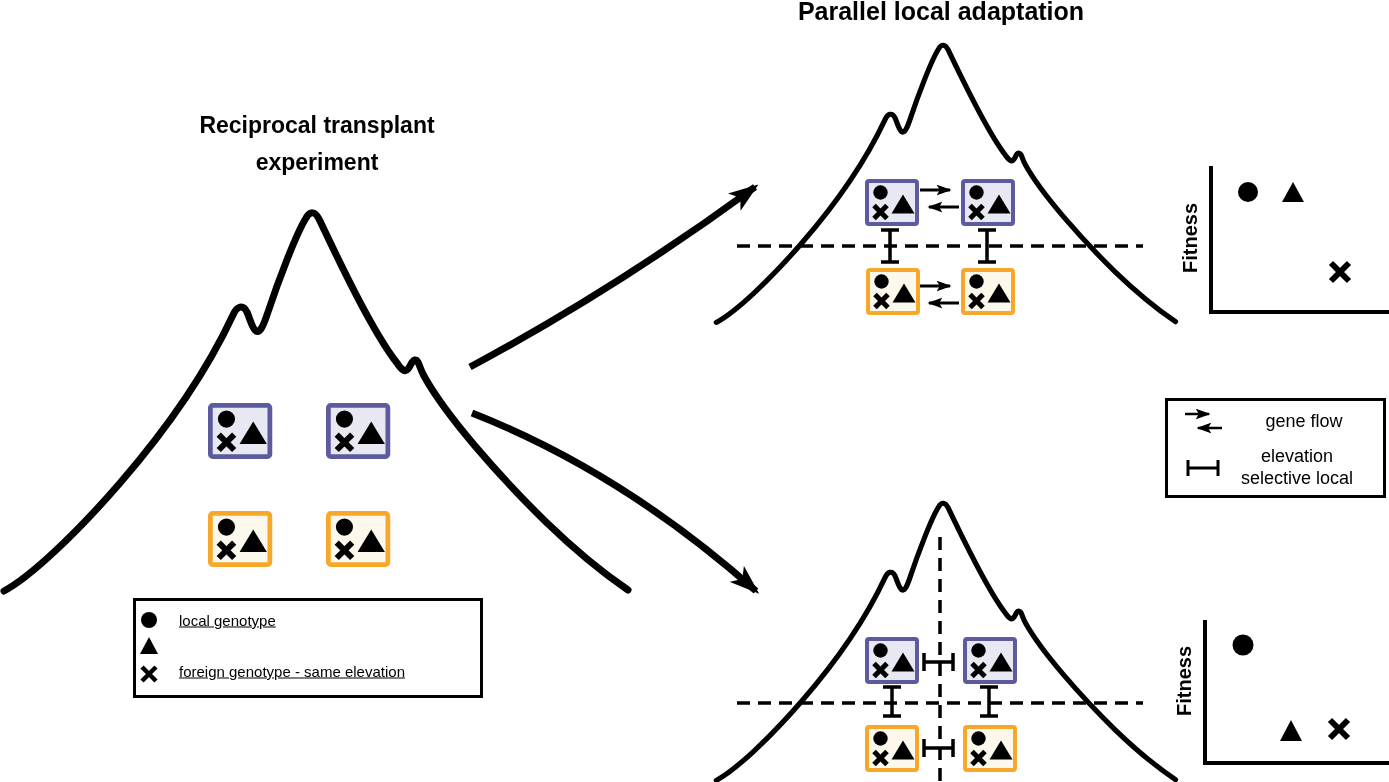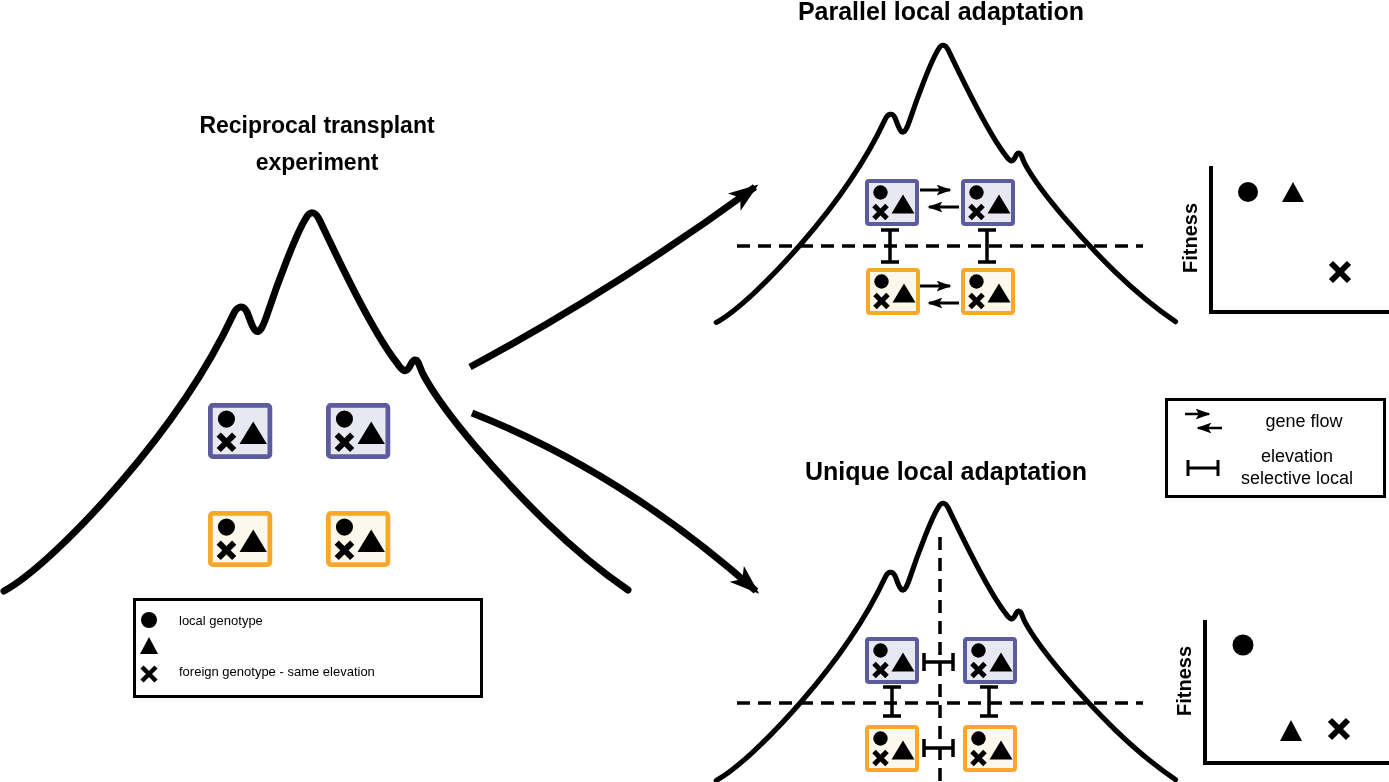--- a/index.html
+++ b/index.html
@@ -12,21 +12,21 @@
   .upland{--bf:var(--upland-box-fill,#e8e8f2);--bs:var(--upland-box-border,#5b5b9d);}
   .lowland{--bf:var(--lowland-box-fill,#fdf8ec);--bs:var(--lowland-box-border,#f7a82b);}
   .txt{position:absolute;white-space:nowrap;color:var(--ink,#000);}
   .ctr{transform:translate(-50%,-50%);}
   .vctr{transform:translateY(-50%);}
   .rot{transform:translate(-50%,-50%) rotate(-90deg);}
   .panel-title{font-size:25px;font-weight:bold;text-align:center;}
   .big-title{font-size:23px;font-weight:bold;text-align:center;line-height:37px;}
   .fitness-lab{font-size:20px;font-weight:bold;}
   .leg-box{position:absolute;border:3px solid var(--ink,#000);background:transparent;}
-  .leg-label{font-size:13px;}
+  .leg-label{font-size:15px;text-decoration:underline;}
   .flow-label{font-size:18px;text-align:center;line-height:22px;}
 </style>
 </head>
 <body>
 
 <div class="canvas">
 
   <svg class="layer" width="1389" height="782" viewBox="0 0 1389 782">
     <defs>
       <marker id="ah-big" viewBox="0 0 28 20" refX="24" refY="10" markerUnits="userSpaceOnUse" markerWidth="30" markerHeight="22" orient="auto">
@@ -103,21 +103,20 @@
     <path d="M1188,460 V476 M1188,468 H1218 M1218,460 V476" stroke="#000" stroke-width="3" fill="none"></path>
   </svg>
 
   <div class="txt ctr big-title" style="left:317px;top:144px;">
     <div>Reciprocal transplant</div>
     <div>experiment</div>
   </div>
 
   <div class="txt ctr panel-title" style="left:941px;top:11px;">Parallel local adaptation</div>
 
-  <div class="txt ctr panel-title" style="left:946px;top:471px;">Unique local adaptation</div>
 
   <div class="txt rot fitness-lab" style="left:1190px;top:238px;">Fitness</div>
 
   <div class="txt rot fitness-lab" style="left:1184px;top:681px;">Fitness</div>
 
   <div class="leg-box" style="left:133px;top:598px;width:344px;height:94px;"></div>
   <div class="txt vctr leg-label" style="left:179px;top:620px;">local genotype</div>
   <div class="txt vctr leg-label" style="left:179px;top:647px;margin-top:24px;">foreign genotype - same elevation</div>
 
   <div class="leg-box" style="left:1165px;top:398px;width:215px;height:94px;"></div>

